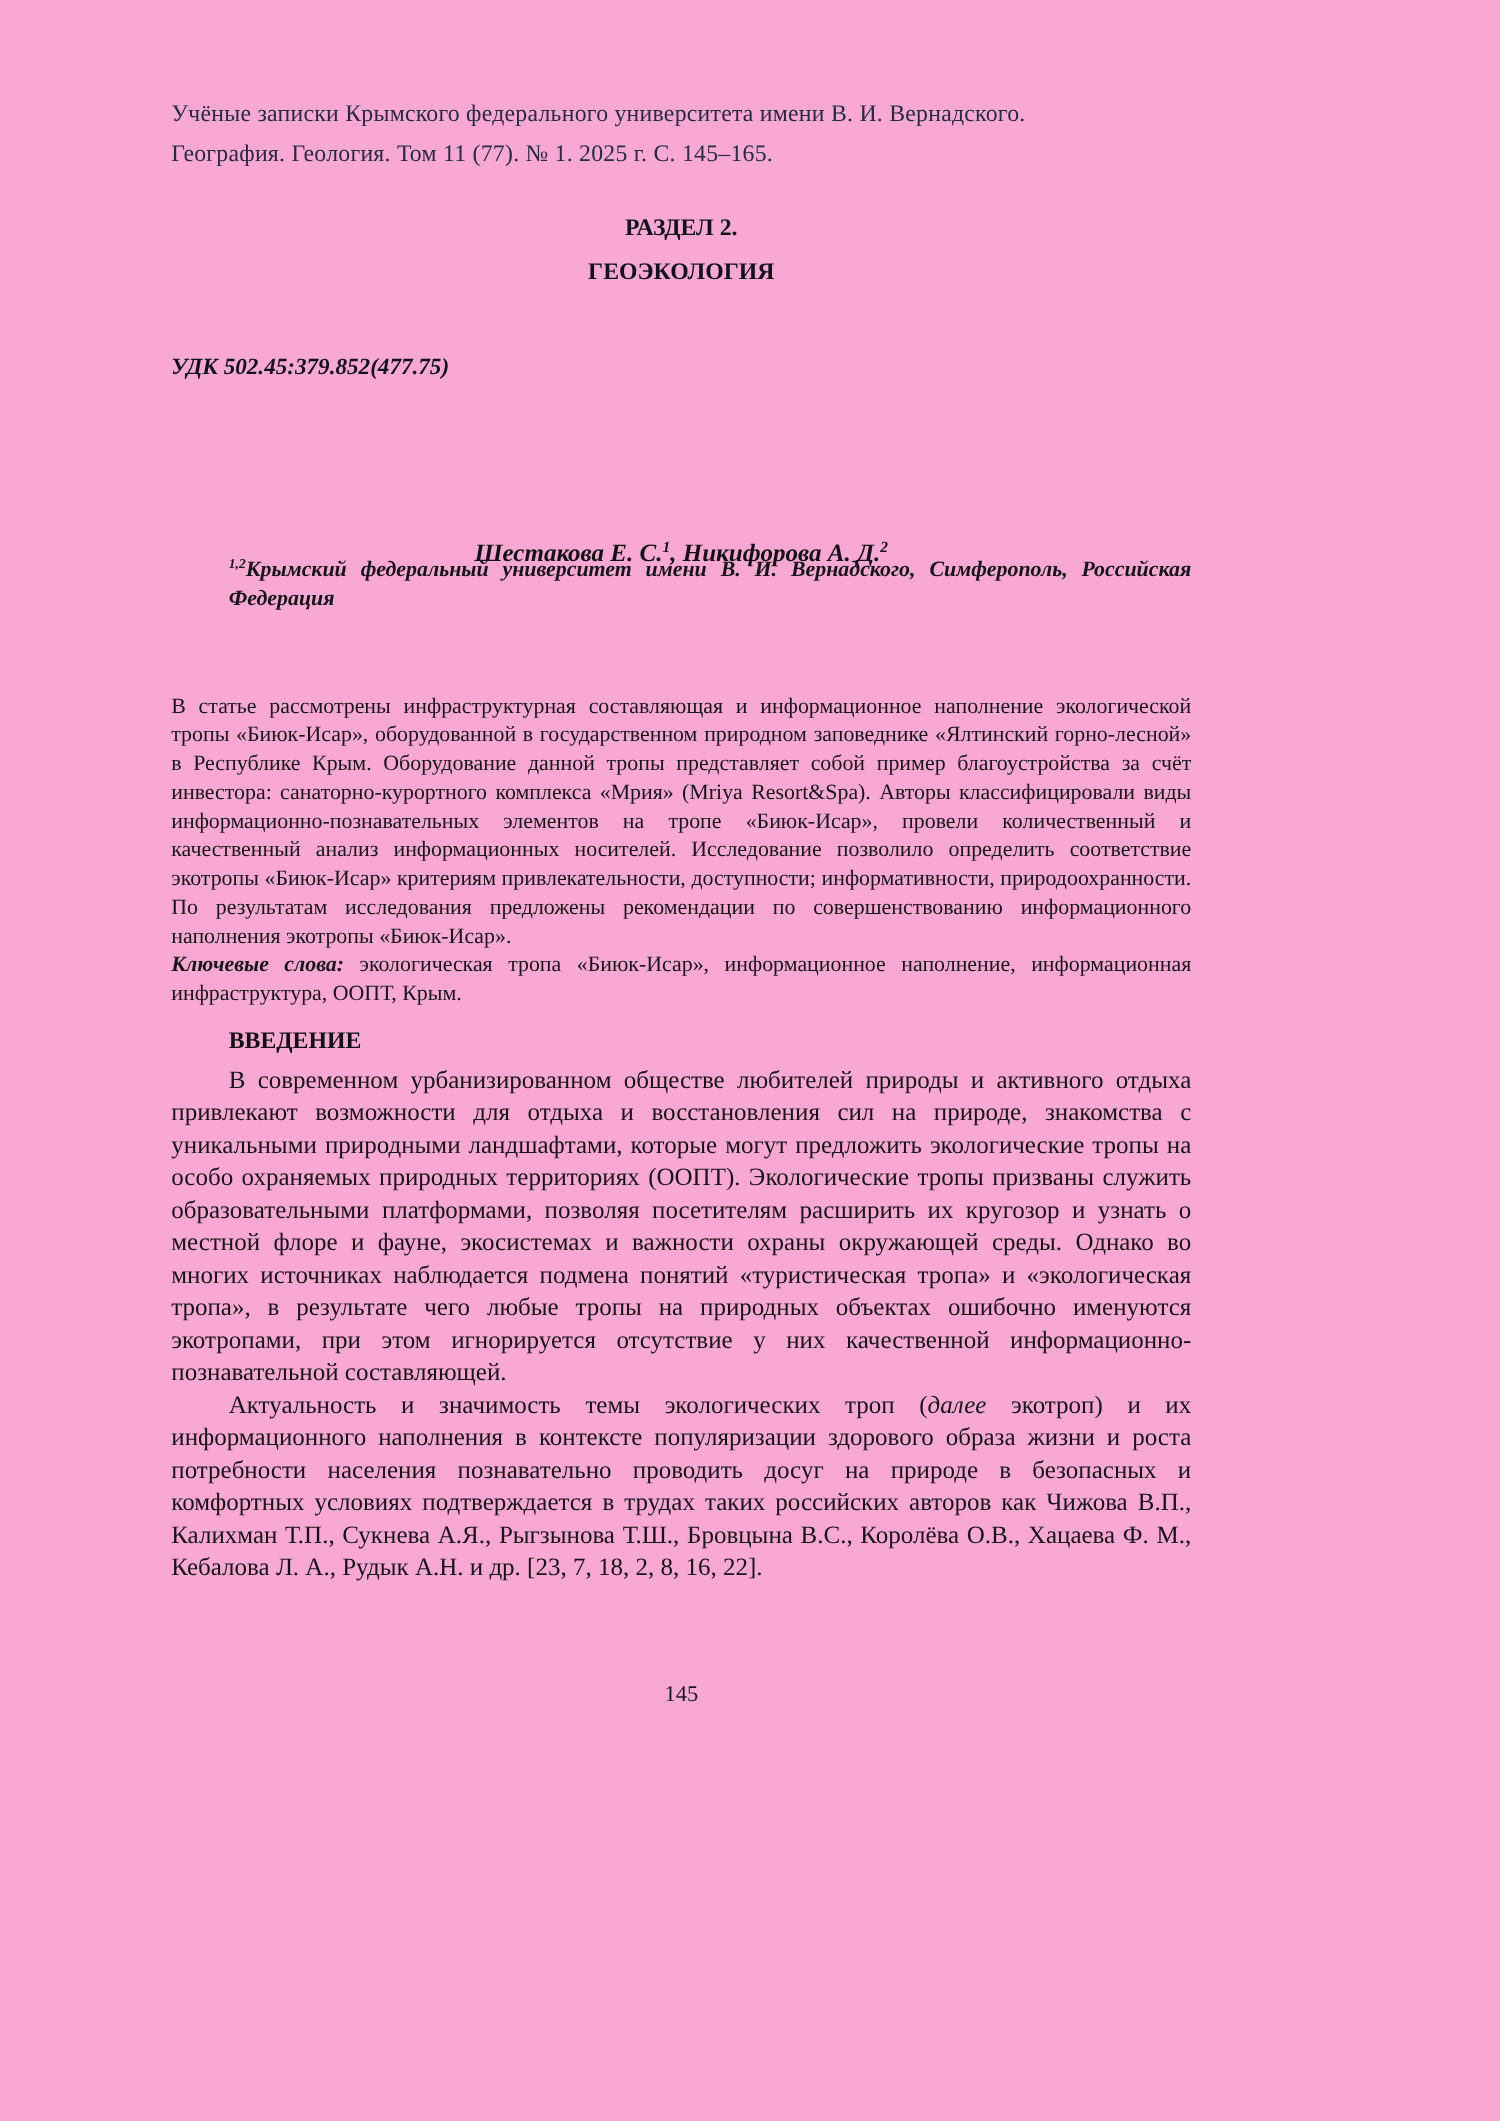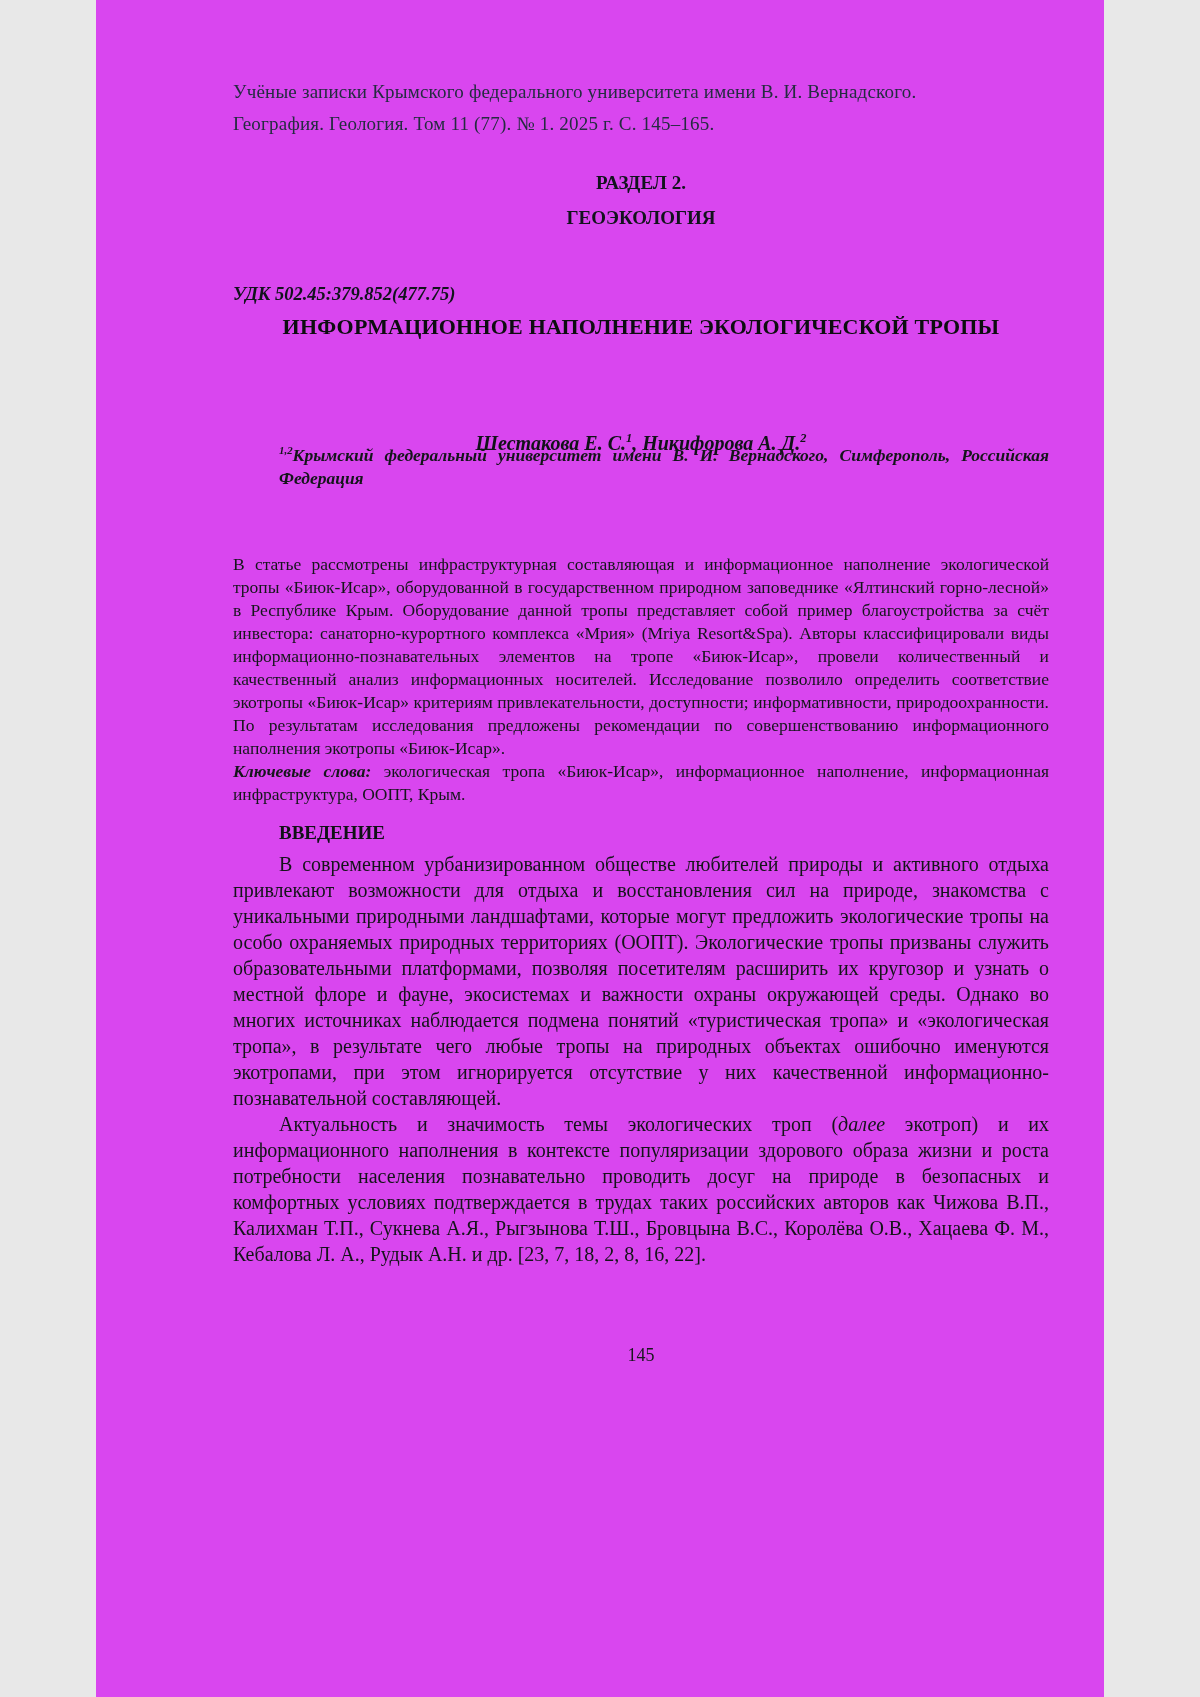--- a/index.html
+++ b/index.html
@@ -1,20 +1,20 @@
 <!DOCTYPE html>
 <html><head>
 <meta charset="utf-8">
 <style>
   html,body{margin:0;padding:0;background:#e8e8e8;}
   .page{
     position:relative;
-    width:1008px;height:1697px;
+    width:1200px;height:1697px;
     margin:0 auto;
-    background:#d946ef;
+    background:#f9a8d4;
     overflow:hidden;
     font-family:"Liberation Serif", serif;
     color:#17181d;
     text-decoration:underline;
   }
   .content{position:absolute;left:137px;top:0;width:816px;}
   .blk{position:absolute;left:0;right:0;}
   p{margin:0;}
   sup{font-size:0.62em;vertical-align:super;line-height:0;}
 
@@ -44,21 +44,20 @@
 
     <div class="blk journal-line" style="top:113px;">География. Геология. Том 11 (77). № 1. 2025 г. С. 145–165.</div>
 
     <div class="blk section-head center" style="top:172px;">РАЗДЕЛ 2.</div>
 
     <div class="blk section-head center" style="top:207px;">ГЕОЭКОЛОГИЯ</div>
 
     <div class="blk udc" style="top:284px;">УДК 502.45:379.852(477.75)</div>
 
     <div class="blk center" style="top:305px;">
-      <div class="title-line">ИНФОРМАЦИОННОЕ НАПОЛНЕНИЕ ЭКОЛОГИЧЕСКОЙ ТРОПЫ</div>
     </div>
 
     <div class="blk authors center" style="top:432px;">
       <span>Шестакова Е. С.</span><sup>1</sup><span>, </span><span>Никифорова А. Д.</span><sup>2</sup>
     </div>
 
     <div class="blk affil" style="top:444px;">
       <p class="affil-text"><sup>1,2</sup><span>Крымский федеральный университет имени В. И. Вернадского, Симферополь, Российская Федерация</span></p>
     </div>
 

